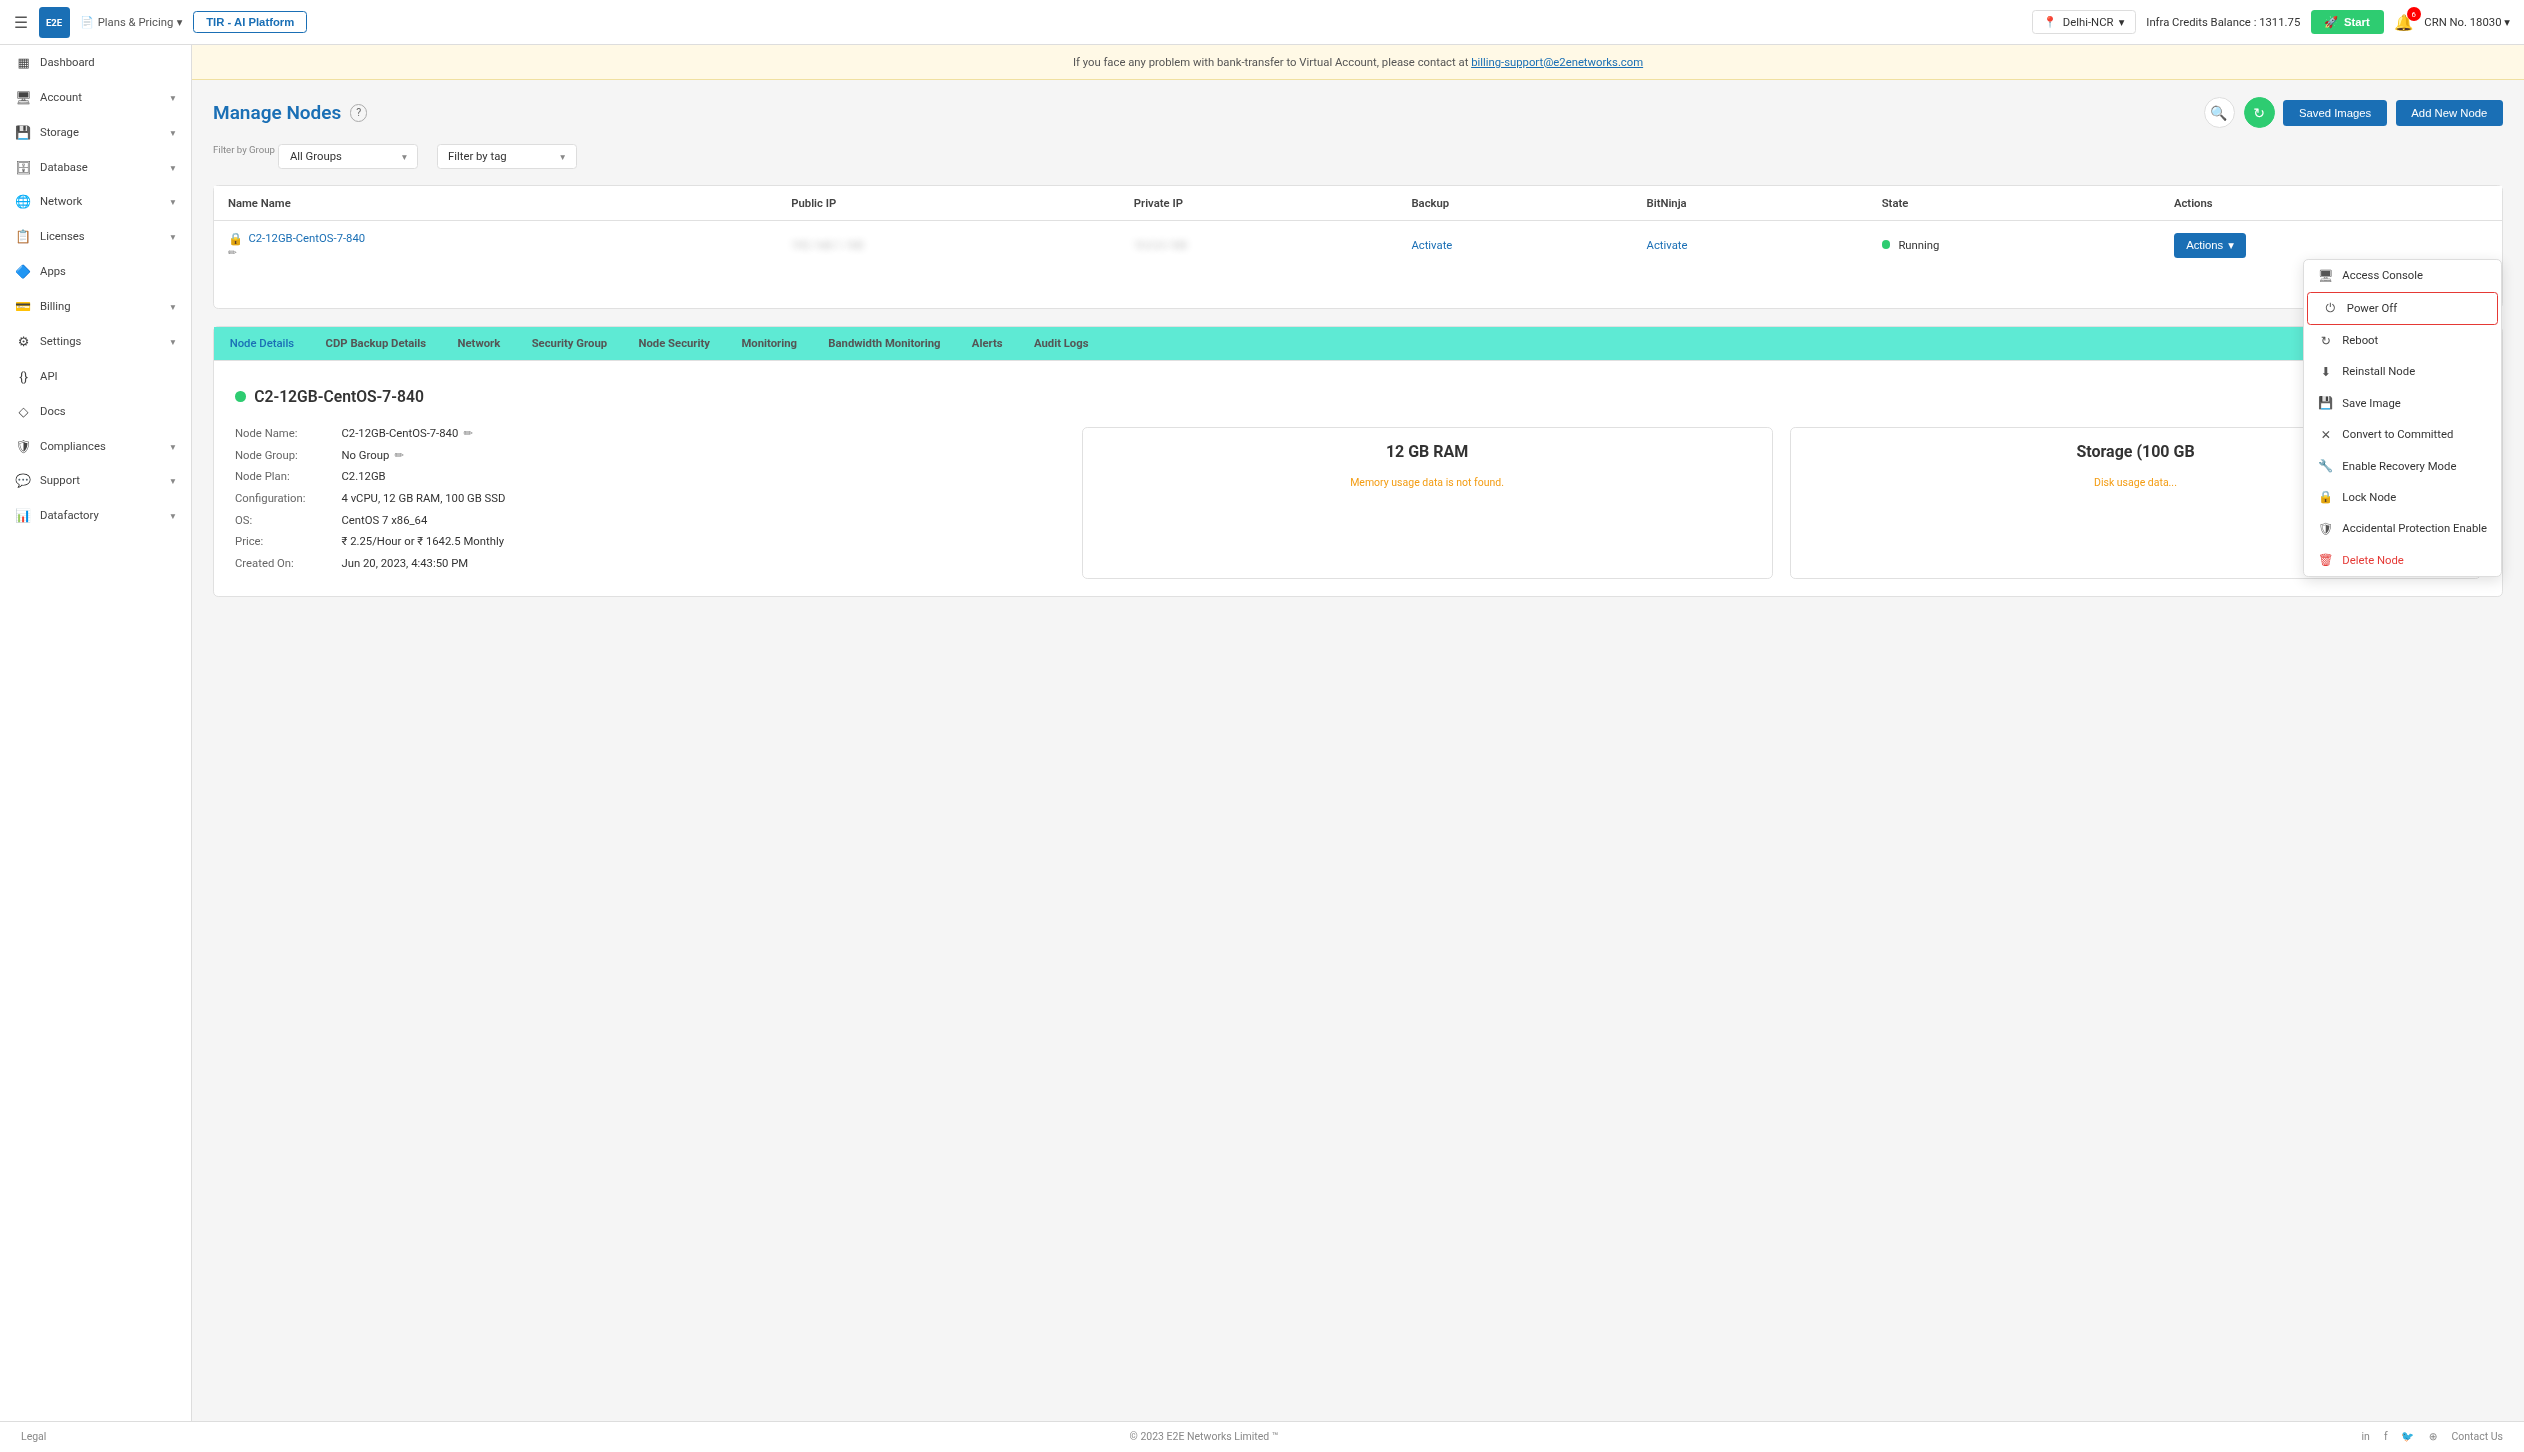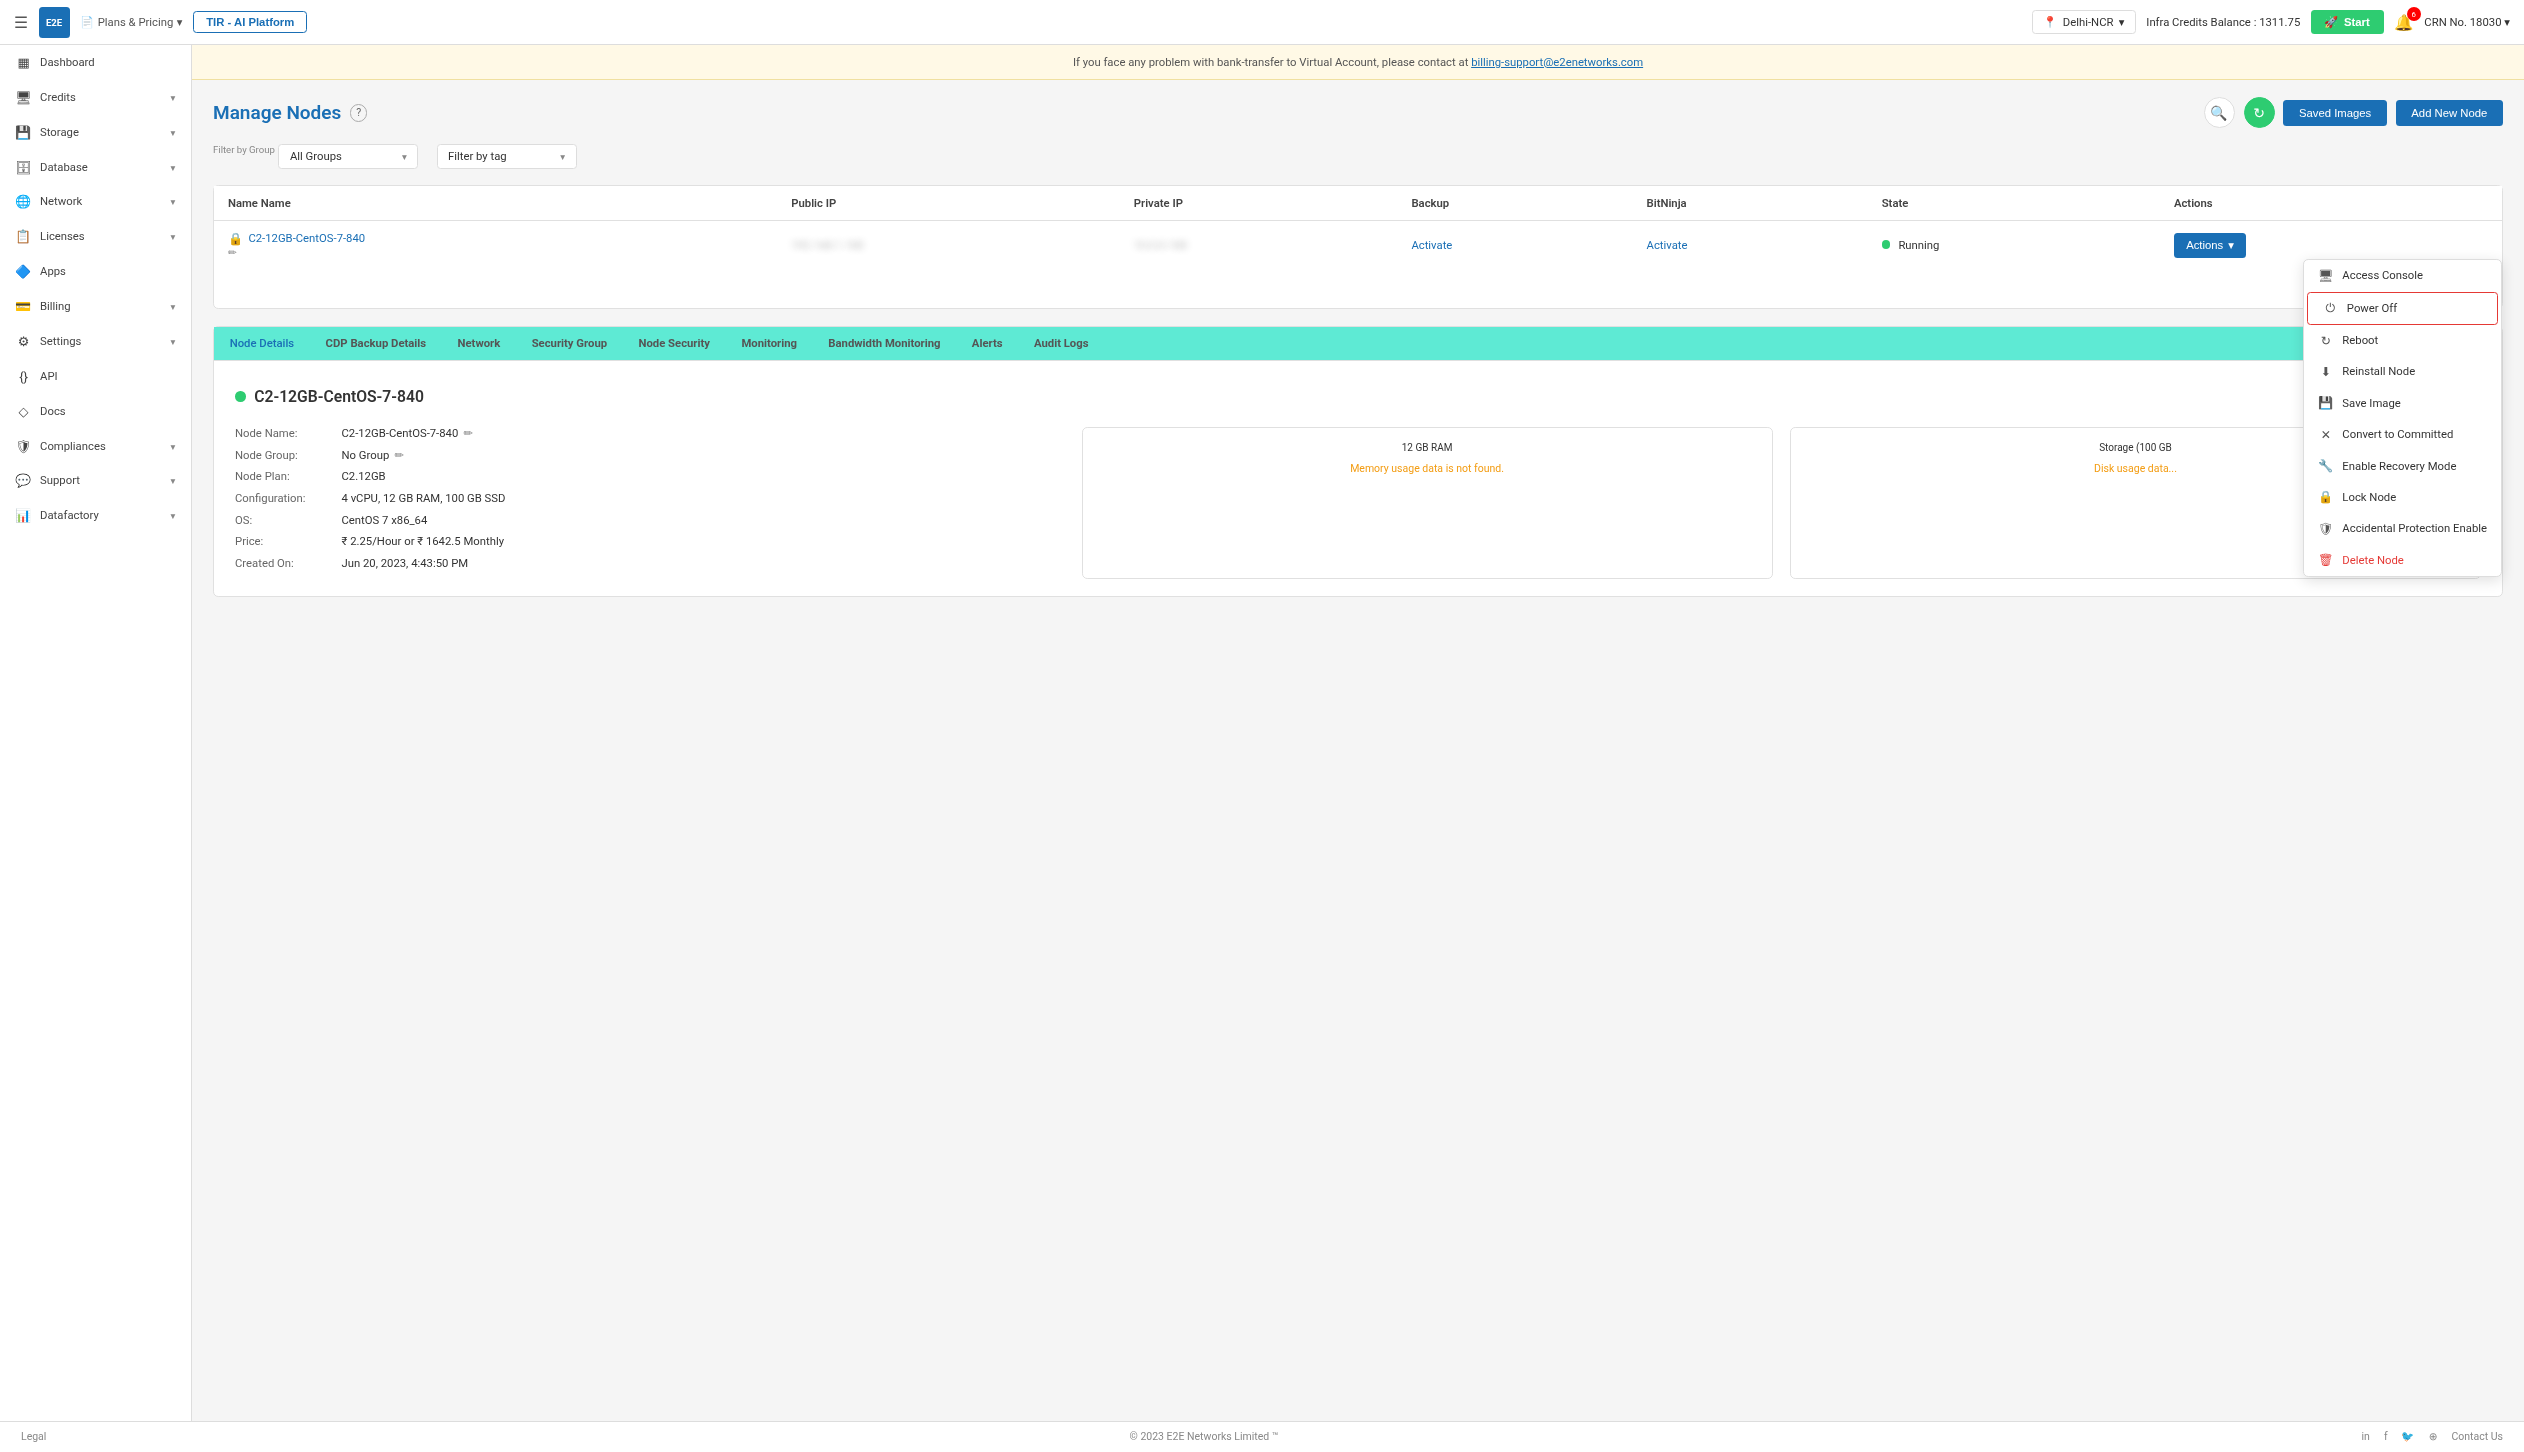--- a/index.html
+++ b/index.html
@@ -78,21 +78,21 @@
     
     .tabs-row { display: flex; border-bottom: 1.7px solid #e0e0e0; margin-bottom: 5px; overflow-x: auto; background: #5eead4; }
     .tab-item { padding: 10.5px 15.7px; cursor: pointer; font-size: 11.3px; color: #555; white-space: nowrap; border-bottom: 1.7px solid transparent; margin-bottom: -1.7px; font-weight: bold; }
     .tab-item.active { color: #1a6fb5; border-bottom-color: #1a6fb5; font-weight: 500; }
     .node-dot-big { width: 10.5px; height: 10.5px; border-radius: 50%; background: #2ecc71; }
     .test-btn { background: #1a6fb5; color: #fff; border: none; padding: 7px 15.7px; border-radius: 3.5px; cursor: pointer; font-size: 11.3px; margin-left: auto; }
     .detail-row { display: flex; gap: 10.5px; margin-bottom: 8.7px; align-items: flex-start; }
     .detail-label { color: #666; font-size: 11.3px; min-width: 96px; }
     .detail-value { color: #333; font-size: 11.3px; display: flex; align-items: center; gap: 5.2px; }
     .spec-card { border: 0.9px solid #e0e0e0; border-radius: 5.2px; padding: 14px; text-align: center; }
-    .spec-title { font-size: 10px; font-weight: 400; color: #333; margin-bottom: 9px; }
+    .spec-title { font-size: 16px; font-weight: 700; color: #333; margin-bottom: 15px; }
     .spec-warning { color: #f39c12; font-size: 10.5px; }
 
     
     .dropdown-menu { position: absolute; right: 0; top: 38px; background: #fff; border: 0.9px solid #ddd; border-radius: 5.2px; box-shadow: 0 3.5px 14px rgba(0,0,0,0.12); z-index: 1000; min-width: 192px; }
     .dropdown-item { display: flex; align-items: center; gap: 8.7px; padding: 8.7px 14px; cursor: pointer; font-size: 11.3px; color: #333; }
     .dropdown-item.highlighted { border: 1.7px solid #e53935; border-radius: 2.6px; }
     .dropdown-item .di-icon { width: 15.7px; text-align: center; font-size: 12.2px; color: #555; }
     .dropdown-item .di-icon.red { color: #e53935; }
 
     
@@ -133,21 +133,21 @@
 
 <div class="layout">
 
   <div class="sidebar">
     <div class="sidebar-item">
       <span class="si-icon">▦</span>
       <span class="si-label">Dashboard</span>
     </div>
     <div class="sidebar-item">
       <span class="si-icon">🖥</span>
-      <span class="si-label">Credits</span>
+      <span class="si-label">Account</span>
       <span class="si-arrow">▾</span>
     </div>
     <div class="sidebar-item">
       <span class="si-icon">💾</span>
       <span class="si-label">Storage</span>
       <span class="si-arrow">▾</span>
     </div>
     <div class="sidebar-item">
       <span class="si-icon">🗄</span>
       <span class="si-label">Database</span>

